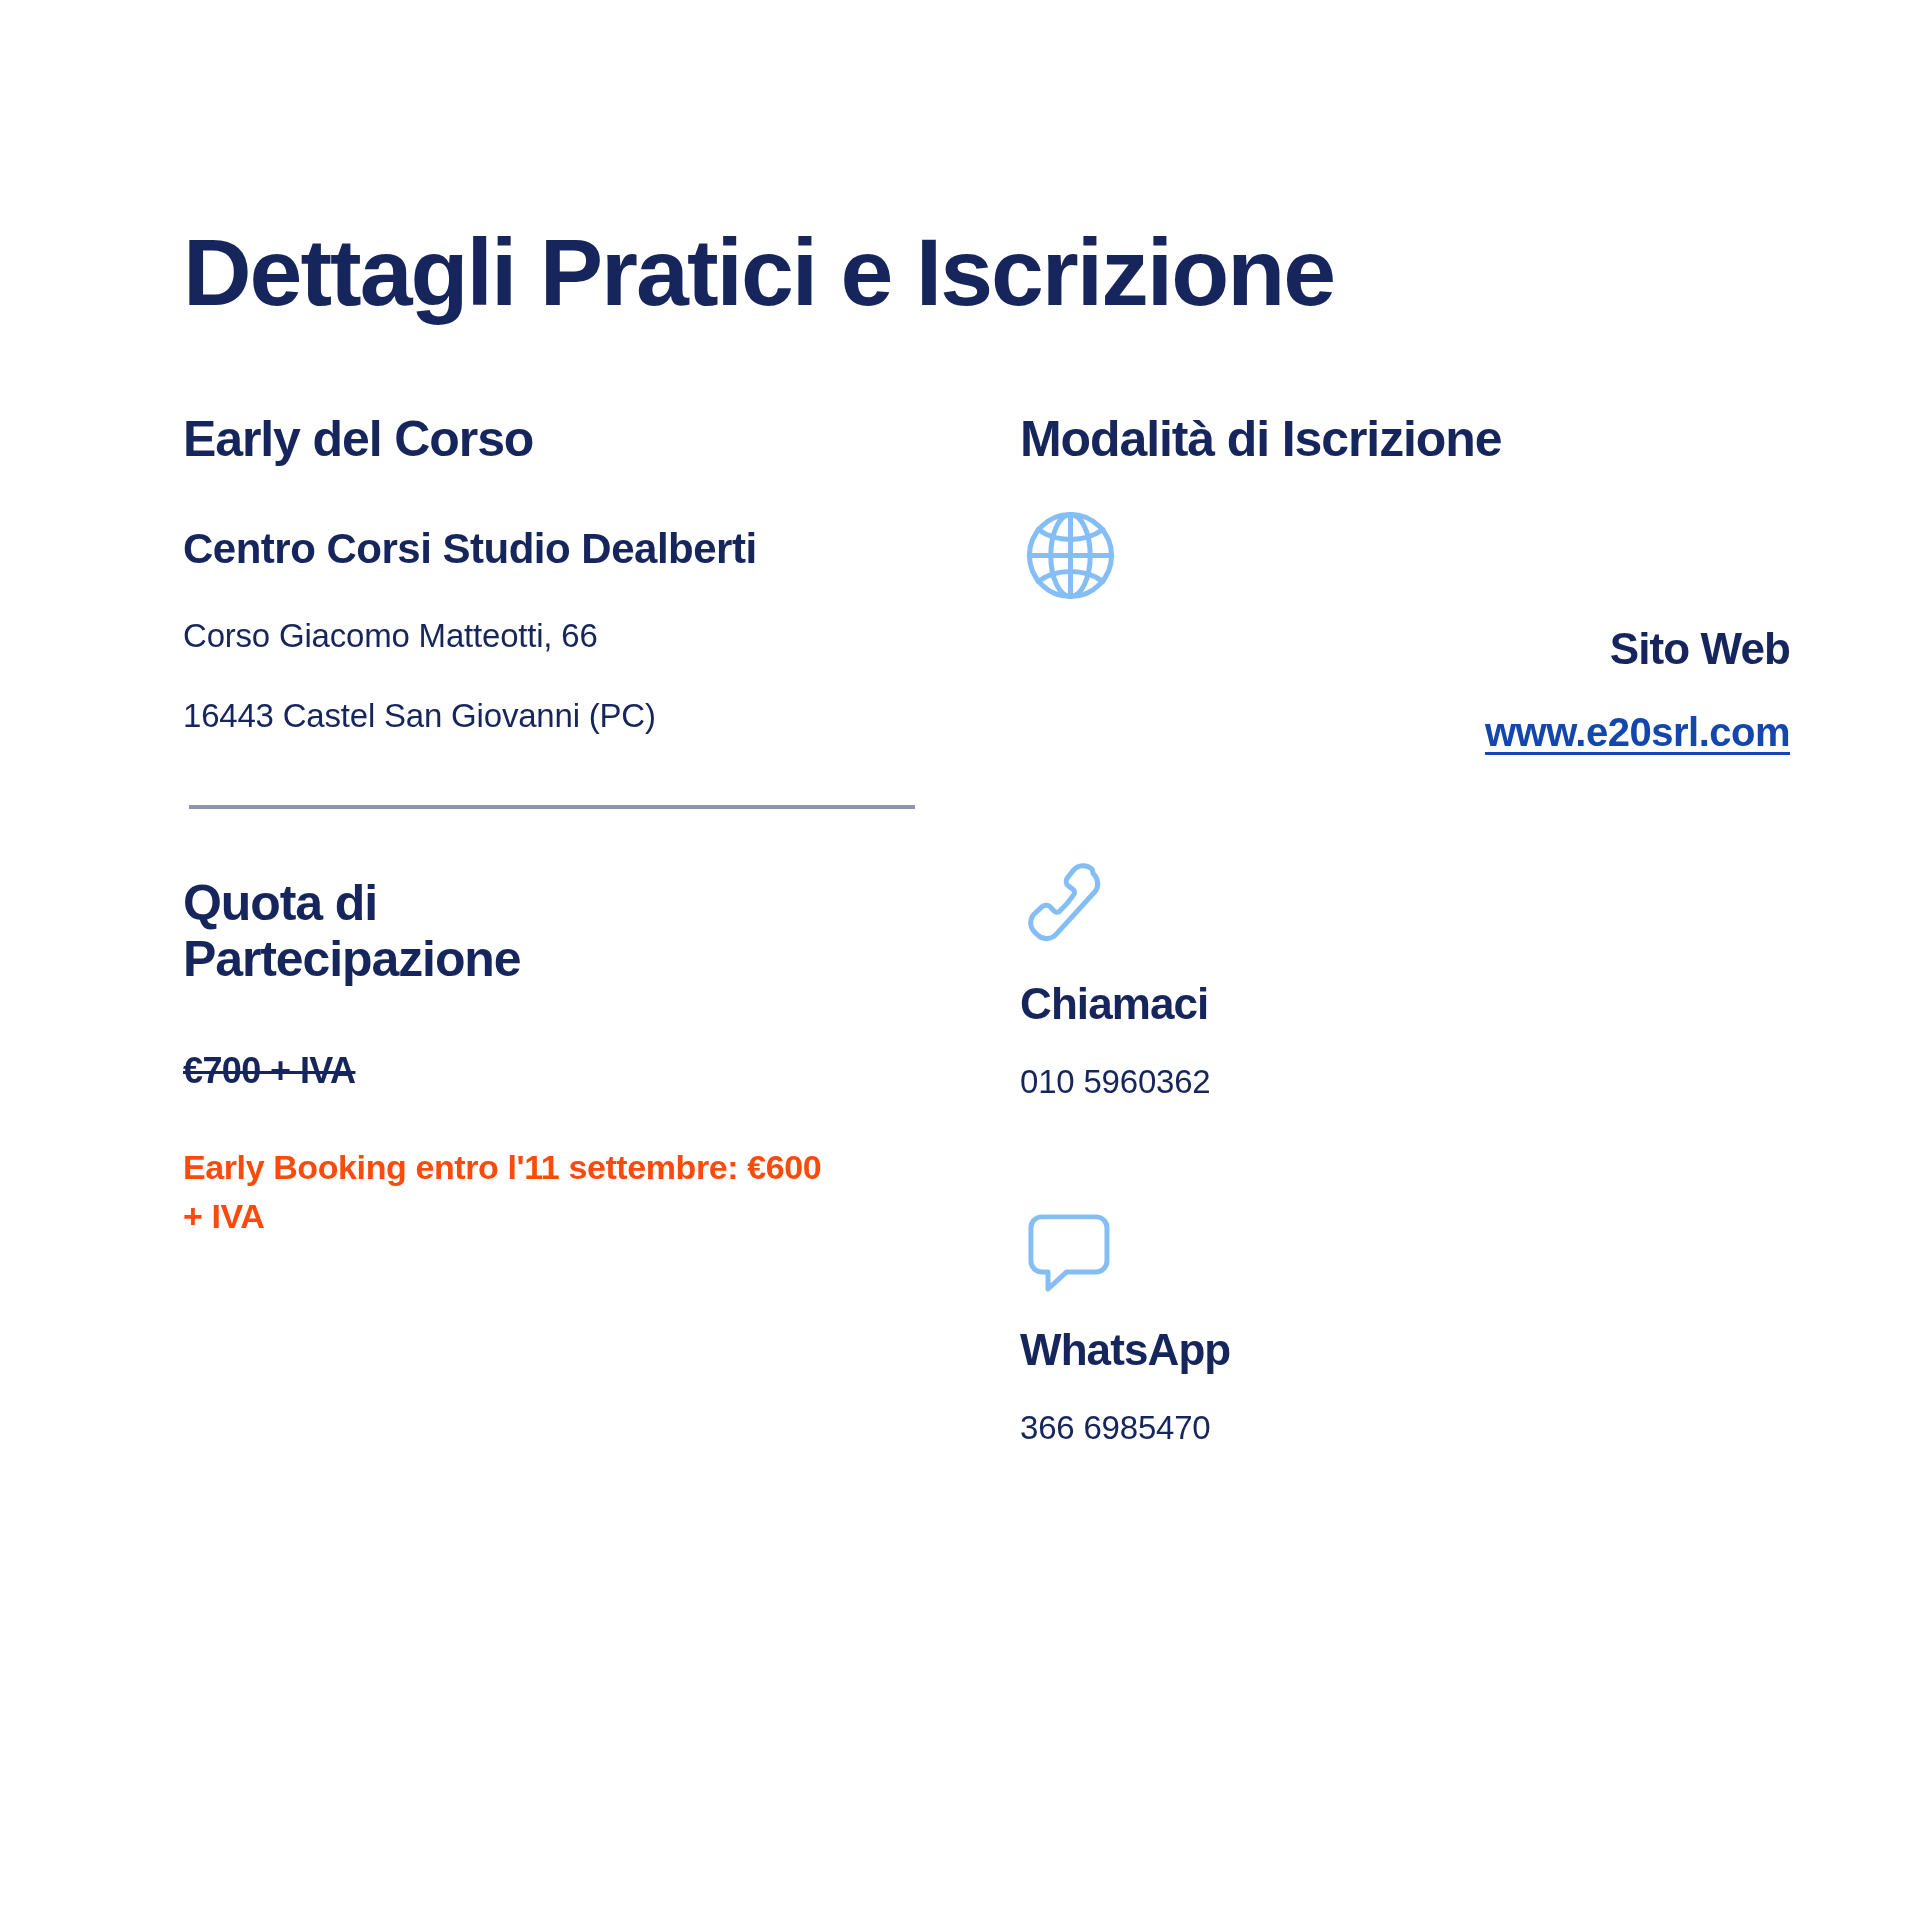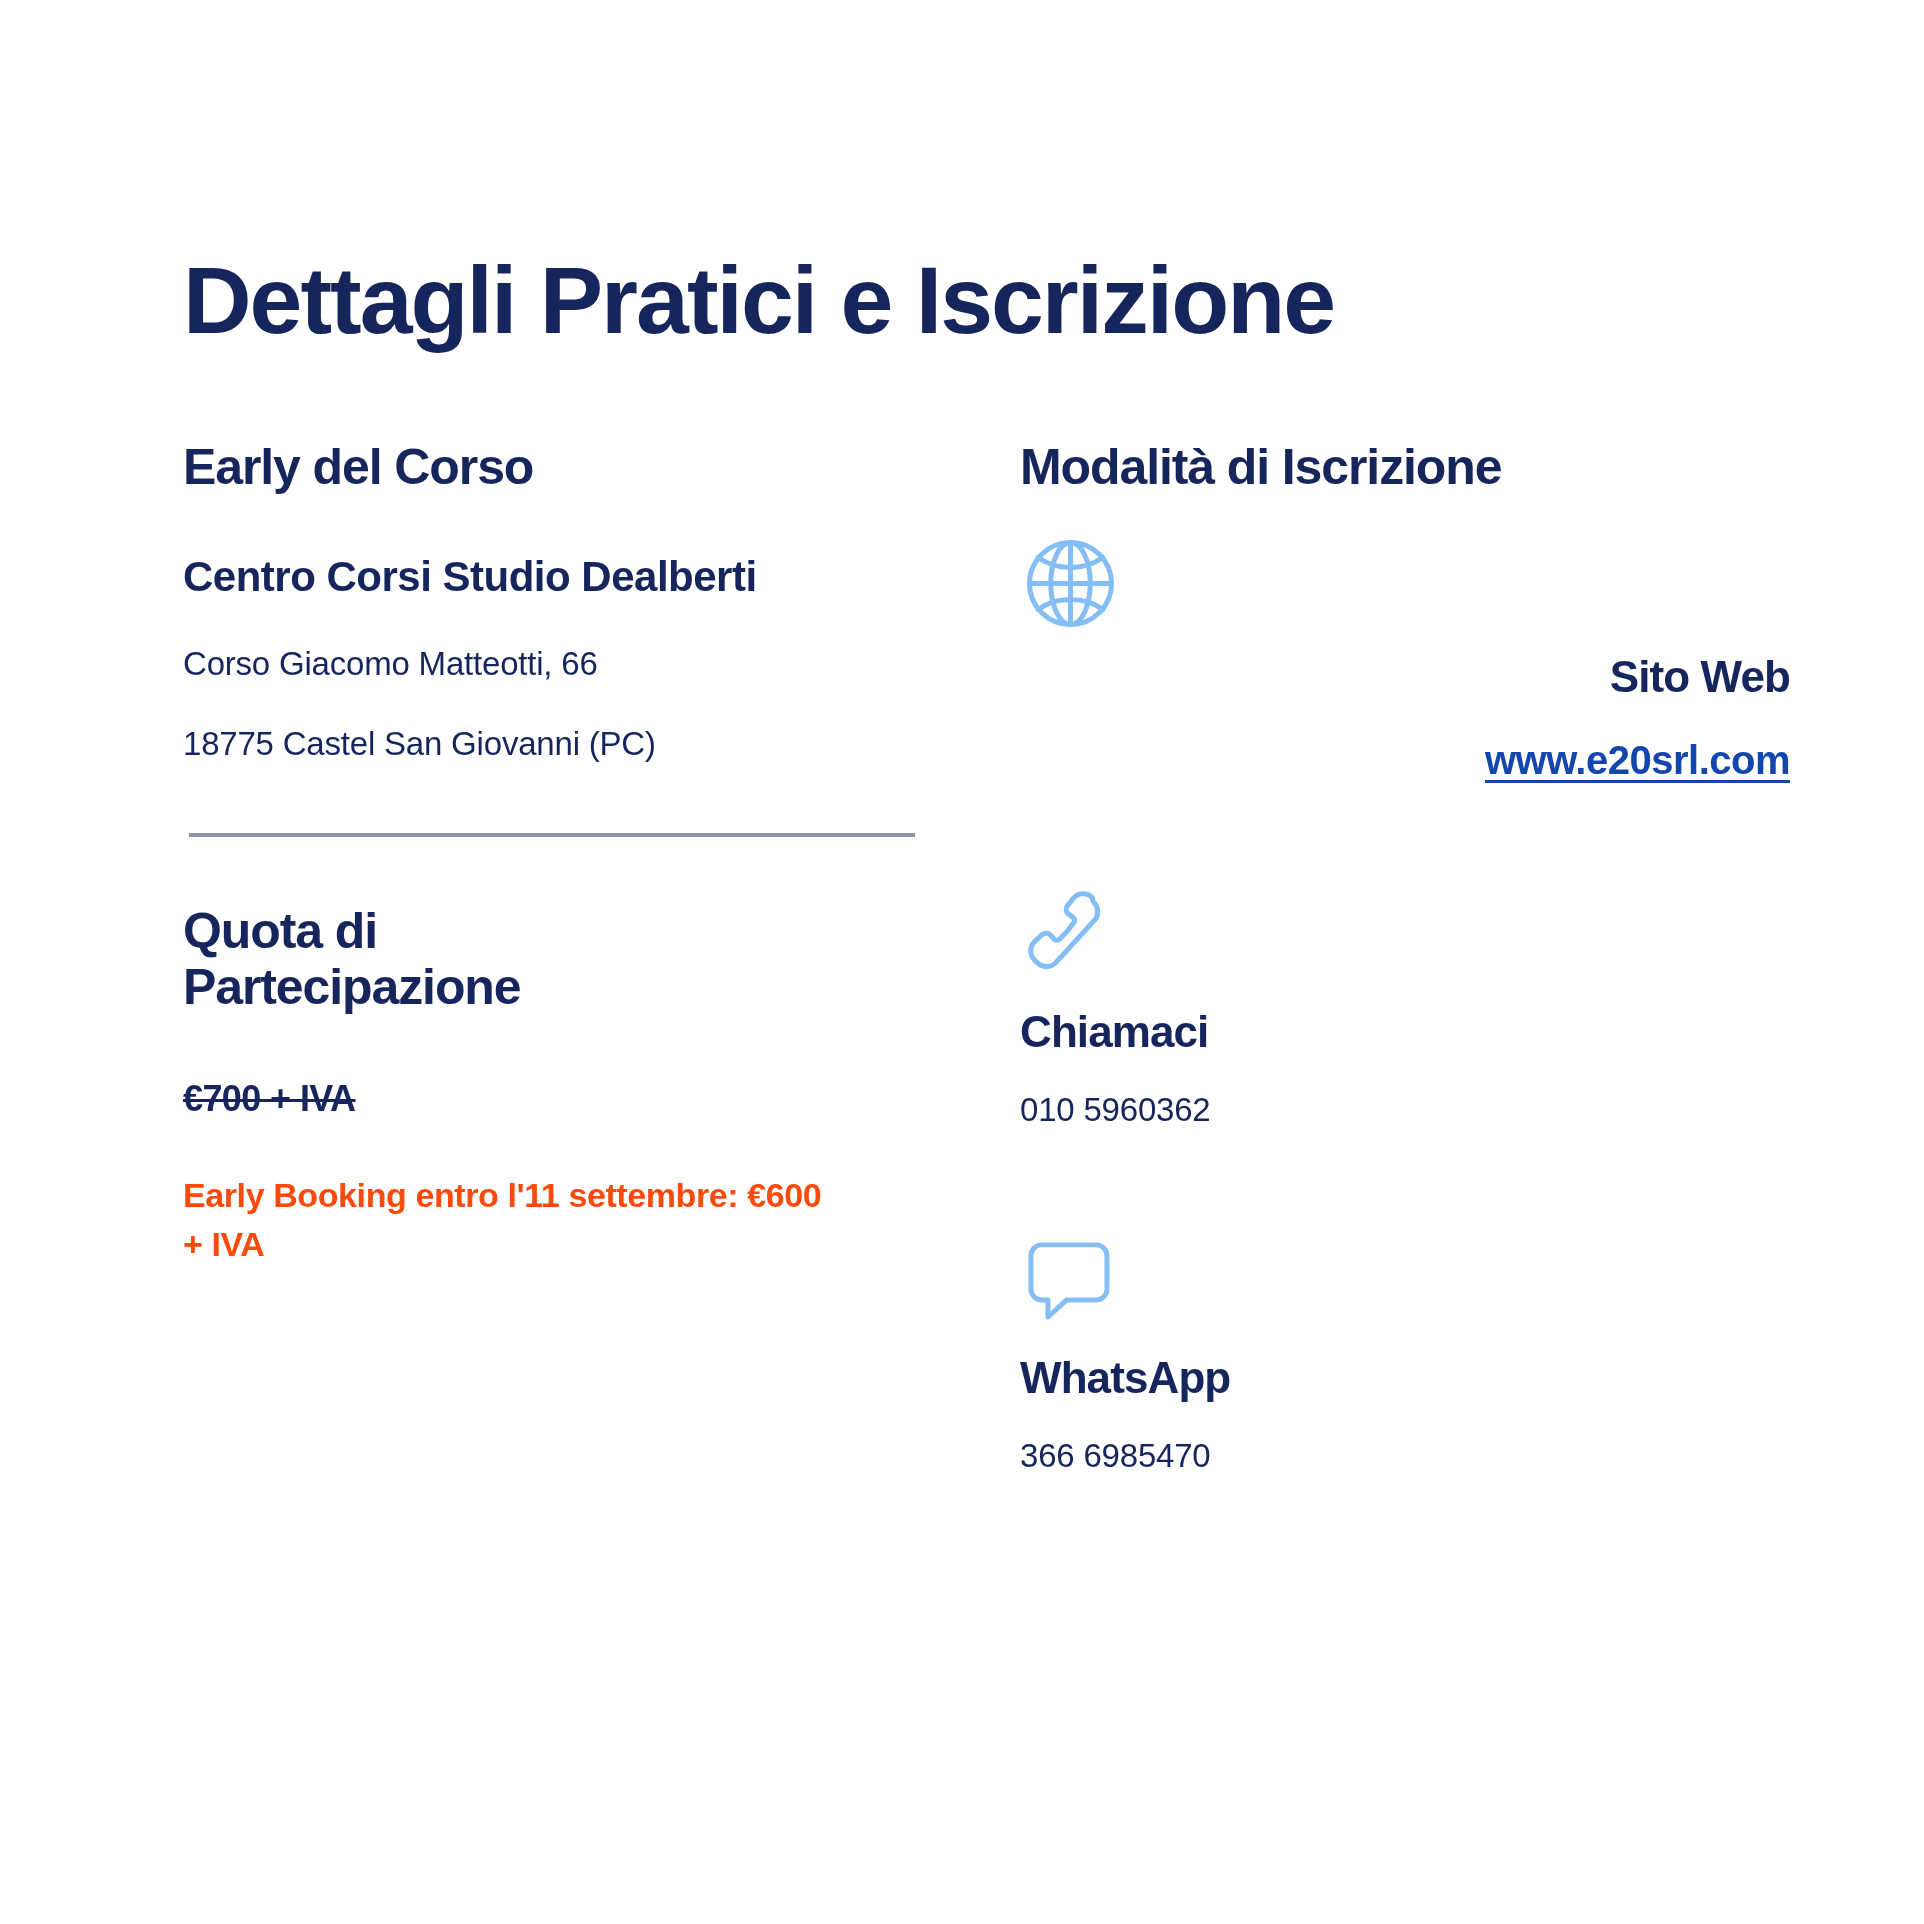--- a/index.html
+++ b/index.html
@@ -16,21 +16,20 @@
     -webkit-font-smoothing: antialiased;
     overflow: hidden;
   }
 
   .page {
     position: relative;
     width: 1925px;
     height: 1405px;
     box-sizing: border-box;
     padding: 0;
-    margin-top: 28px;
   }
 
   
   .page-title {
     position: absolute;
     left: 183px;
     top: 159px;
     font-size: 95px;
     line-height: 1.05;
     font-weight: 700;
@@ -168,21 +167,21 @@
   <h1 class="page-title">Dettagli Pratici e Iscrizione</h1>
 
   <div class="col-left">
 
     <h2 class="section-heading">Early del Corso</h2>
 
     <div class="venue-name">Centro Corsi Studio Dealberti</div>
 
     <div class="venue-line">Corso Giacomo Matteotti, 66</div>
 
-    <div class="venue-line">18775 Castel San Giovanni (PC)</div>
+    <div class="venue-line">16443 Castel San Giovanni (PC)</div>
 
     <hr class="divider">
 
     <div class="fee-block">
       <h2 class="section-heading wrapped">Quota di Partecipazione</h2>
 
       <div>
         <span class="price-old">€700 + IVA</span>
       </div>
 

